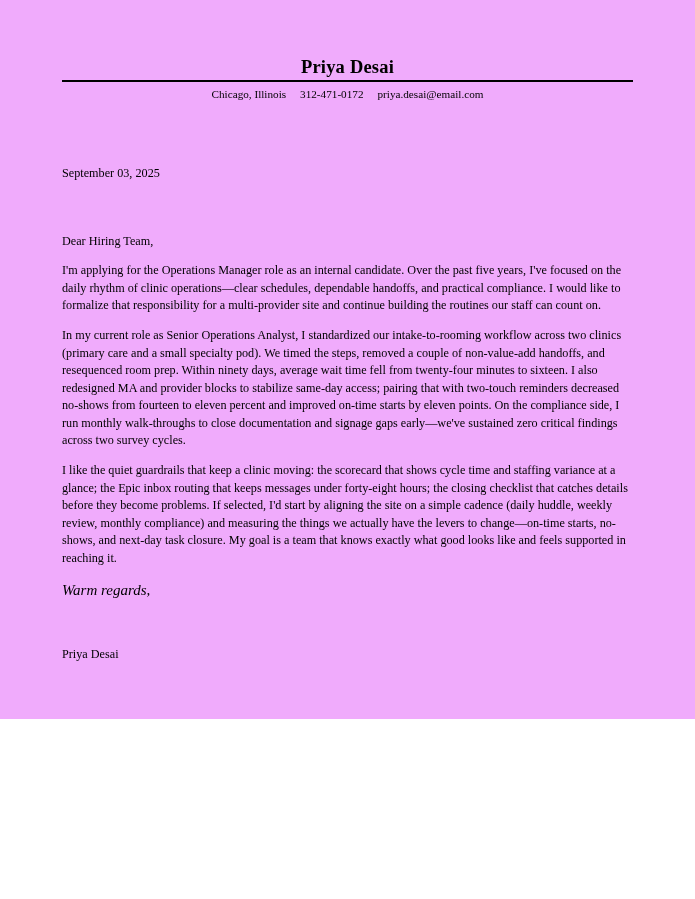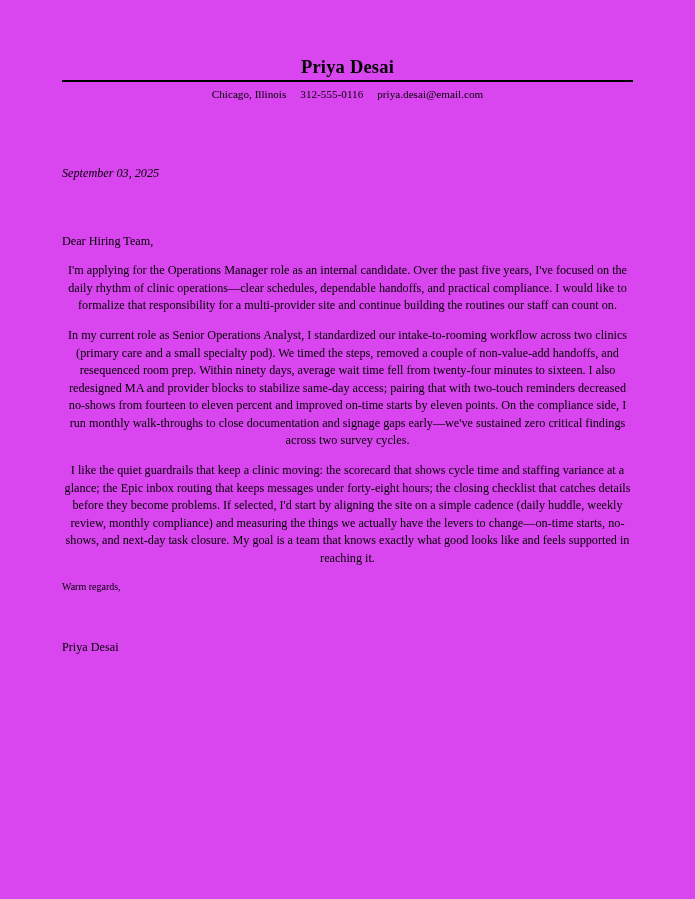--- a/index.html
+++ b/index.html
@@ -3,22 +3,22 @@
 <meta charset="utf-8">
 <style>
   html, body {
     margin: 0;
     padding: 0;
     background: #ffffff;
   }
   .page {
     position: relative;
     width: 695px;
-    height: 899px;
-    background: #d946ef;
+    height: 719px;
+    background: #f0abfc;
     margin: 0 auto;
     overflow: hidden;
     font-family: "Liberation Serif", "DejaVu Serif", serif;
     color: #000000;
     -webkit-font-smoothing: antialiased;
   }
 
   .letter-body {
     position: absolute;
     left: 62px;
@@ -52,52 +52,52 @@
     line-height: 1.3;
     margin-top: 5px;
     white-space: pre;
   }
 
   
   .date-line {
     font-size: 12.2px;
     line-height: 1.35;
     margin-top: 63px;
-    font-style: italic;
   }
   .salutation {
     font-size: 12.2px;
     line-height: 1.35;
     margin-top: 52px;
   }
   .para {
     font-size: 12.2px;
     line-height: 1.44;
-    text-align: center;
+    text-align: left;
   }
   .closing {
-    font-size: 10px;
+    font-size: 15px;
     line-height: 1.35;
+    font-style: italic;
   }
   .signature-name {
     font-size: 12.2px;
     line-height: 1.35;
     margin-top: 46px;
   }
 </style>
 </head>
 <body>
 
 <div class="page">
   <div class="letter-body">
 
     <div class="letterhead">
       <div class="applicant-name">Priya Desai</div>
       <hr class="header-rule">
-      <div class="contact-line">Chicago, Illinois     312-555-0116     priya.desai@email.com</div>
+      <div class="contact-line">Chicago, Illinois     312-471-0172     priya.desai@email.com</div>
     </div>
 
     <div class="date-line">September 03, 2025</div>
 
     <div class="salutation">Dear Hiring Team,</div>
 
     <p class="para">I'm applying for the Operations Manager role as an internal candidate. Over the past five years, I've focused on the daily rhythm of clinic operations—clear schedules, dependable handoffs, and practical compliance. I would like to formalize that responsibility for a multi-provider site and continue building the routines our staff can count on.</p>
 
     <p class="para">In my current role as Senior Operations Analyst, I standardized our intake-to-rooming workflow across two clinics (primary care and a small specialty pod). We timed the steps, removed a couple of non-value-add handoffs, and resequenced room prep. Within ninety days, average wait time fell from twenty-four minutes to sixteen. I also redesigned MA and provider blocks to stabilize same-day access; pairing that with two-touch reminders decreased no-shows from fourteen to eleven percent and improved on-time starts by eleven points. On the compliance side, I run monthly walk-throughs to close documentation and signage gaps early—we've sustained zero critical findings across two survey cycles.</p>
 

